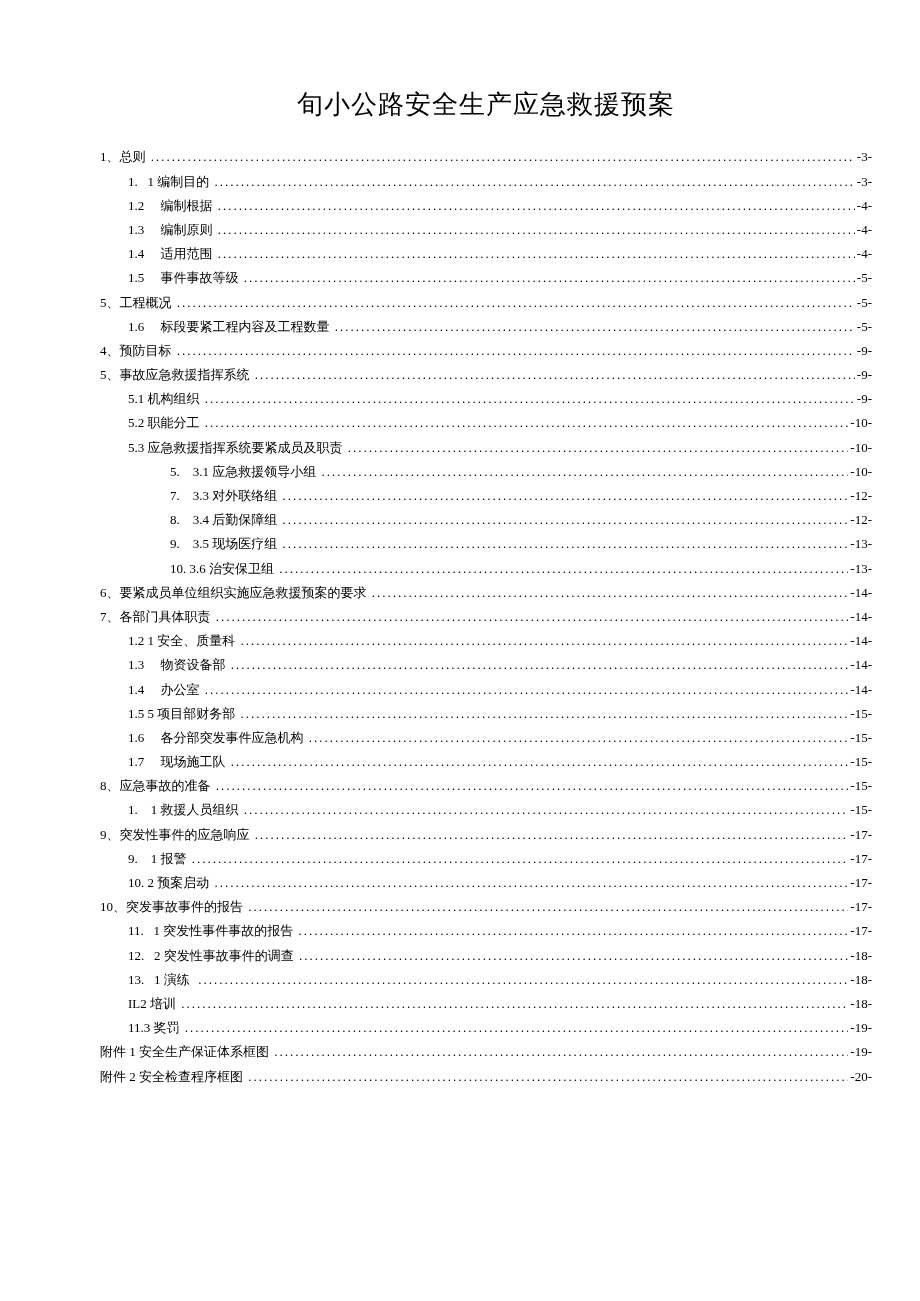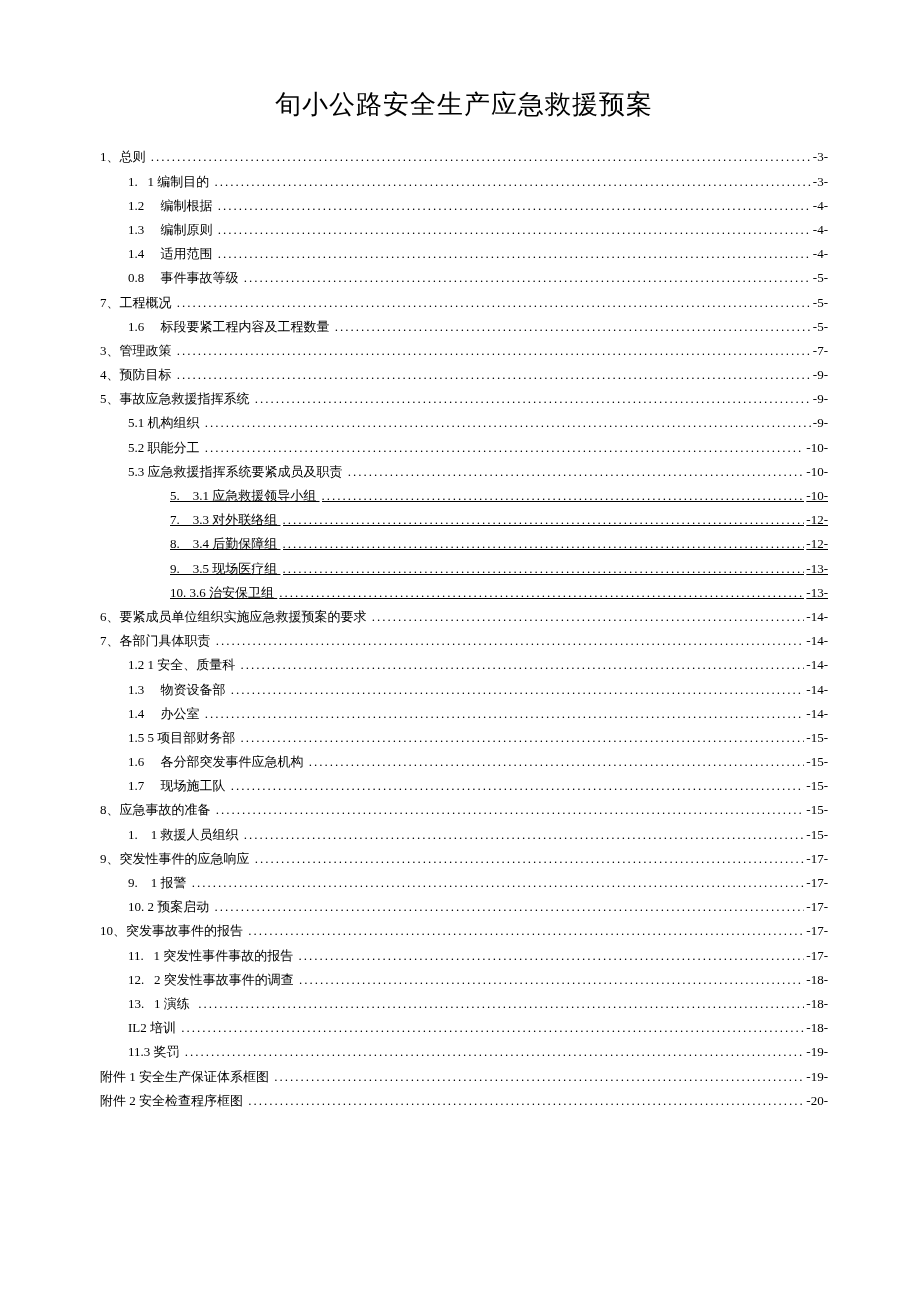--- a/index.html
+++ b/index.html
@@ -4,21 +4,21 @@
 <style>
   body {
     margin: 0;
     padding: 0;
     background: #fff;
     font-family: "SimSun", "宋体", serif;
     color: #000;
     width: 920px;
   }
   .page {
-    padding: 70px 92px 60px 100px;
+    padding: 70px 48px 60px 100px;
     box-sizing: border-box;
     width: 920px;
   }
   .title {
     text-align: center;
     font-size: 26px;
     font-weight: normal;
     margin-bottom: 28px;
     letter-spacing: 1px;
   }
@@ -41,21 +41,21 @@
     color: #000;
     margin: 0 2px;
   }
   .toc-dots::after {
     content: ".........................................................................................................................................................................";
   }
   .toc-page {
     flex: 0 0 auto;
   }
   .indent-1 { padding-left: 28px; }
-  .indent-2 { padding-left: 70px; text-decoration: underline; }
+  .indent-2 { padding-left: 70px; }
 </style>
 </head>
 <body>
 
 <div class="page">
   <h1 class="title">旬小公路安全生产应急救援预案</h1>
   <div id="toc">
       <div class="toc-line indent-0">
         <span class="toc-label">1、总则 </span>
         <span class="toc-dots"></span>
@@ -75,38 +75,33 @@
         <span class="toc-label">1.3     编制原则 </span>
         <span class="toc-dots"></span>
         <span class="toc-page">-4-</span>
       </div>
       <div class="toc-line indent-1">
         <span class="toc-label">1.4     适用范围 </span>
         <span class="toc-dots"></span>
         <span class="toc-page">-4-</span>
       </div>
       <div class="toc-line indent-1">
-        <span class="toc-label">0.8     事件事故等级 </span>
+        <span class="toc-label">1.5     事件事故等级 </span>
         <span class="toc-dots"></span>
         <span class="toc-page">-5-</span>
       </div>
       <div class="toc-line indent-0">
-        <span class="toc-label">7、工程概况 </span>
+        <span class="toc-label">5、工程概况 </span>
         <span class="toc-dots"></span>
         <span class="toc-page">-5-</span>
       </div>
       <div class="toc-line indent-1">
         <span class="toc-label">1.6     标段要紧工程内容及工程数量 </span>
         <span class="toc-dots"></span>
         <span class="toc-page">-5-</span>
-      </div>
-      <div class="toc-line indent-0">
-        <span class="toc-label">3、管理政策 </span>
-        <span class="toc-dots"></span>
-        <span class="toc-page">-7-</span>
       </div>
       <div class="toc-line indent-0">
         <span class="toc-label">4、预防目标 </span>
         <span class="toc-dots"></span>
         <span class="toc-page">-9-</span>
       </div>
       <div class="toc-line indent-0">
         <span class="toc-label">5、事故应急救援指挥系统 </span>
         <span class="toc-dots"></span>
         <span class="toc-page">-9-</span>

